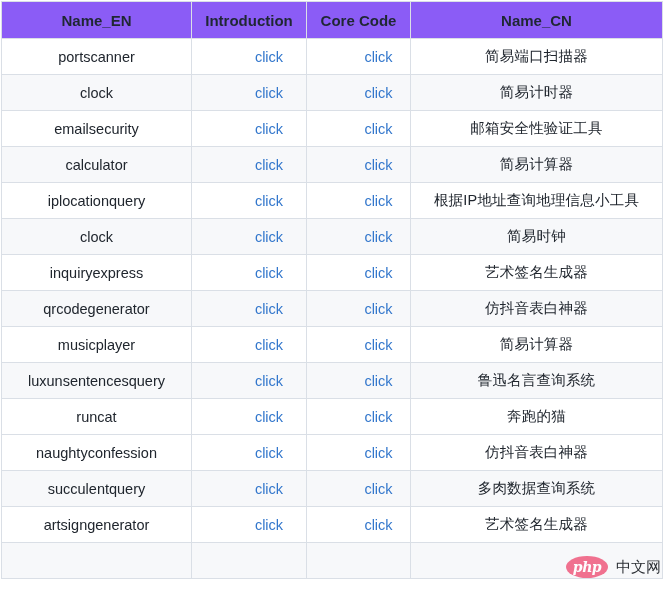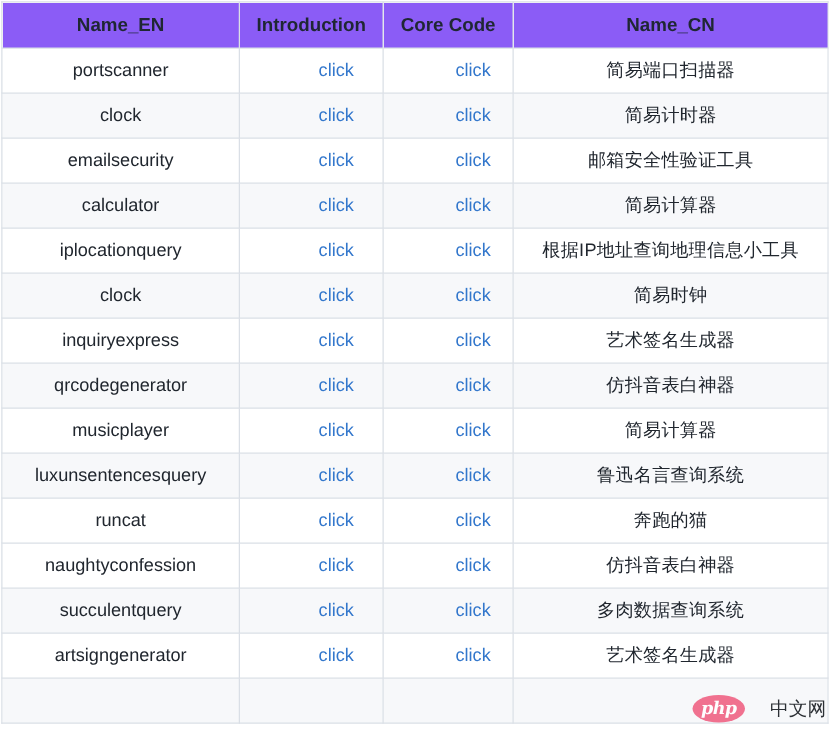--- a/index.html
+++ b/index.html
@@ -78,21 +78,21 @@
     margin-left: 40px;
   }
 
   
   #watermark {
     position: absolute;
     right: 2px;
     bottom: 18px;
     display: flex;
     align-items: center;
-    gap: 20px;
+    gap: 8px;
     pointer-events: none;
     opacity: 0.95;
   }
   #watermark .php-badge {
     display: inline-block;
     width: 42px;
     height: 22px;
     border-radius: 50%;
     background: #f06a8a;
     color: #ffffff;

